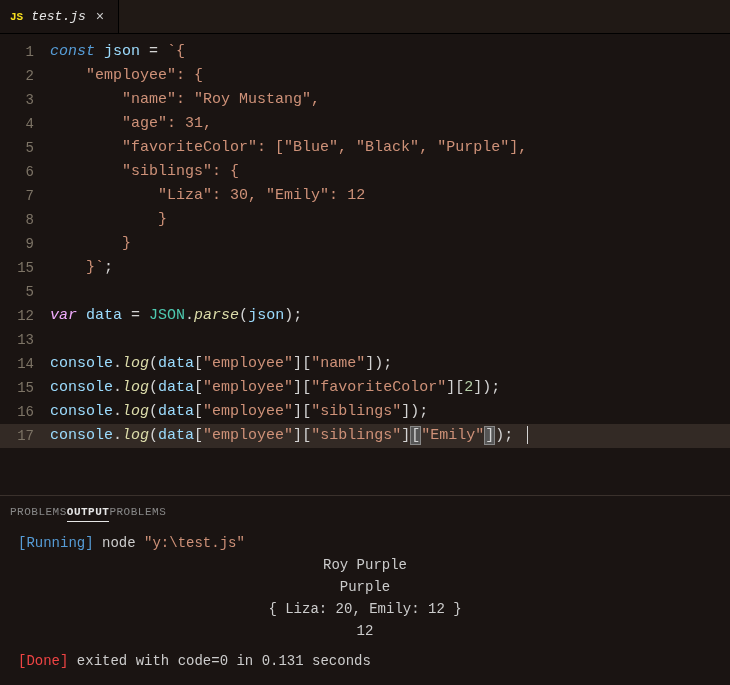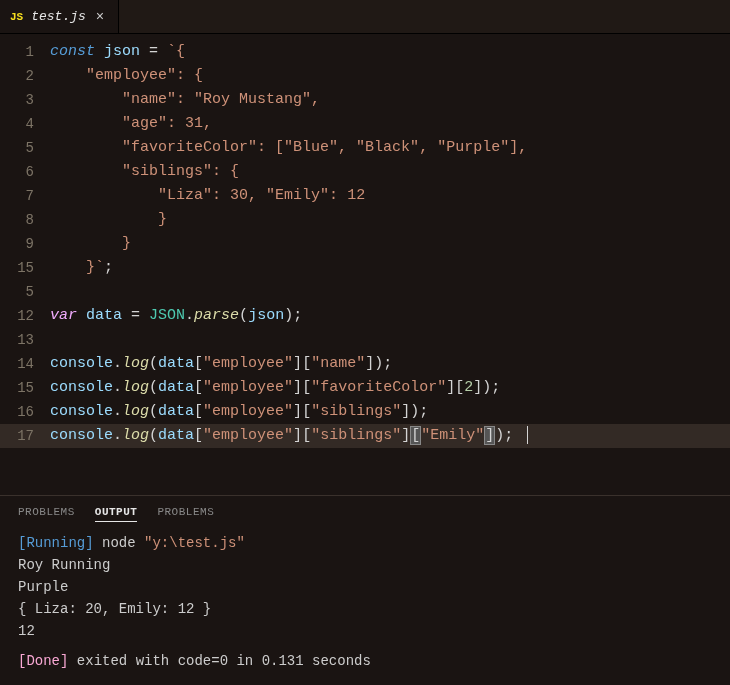--- a/index.html
+++ b/index.html
@@ -92,34 +92,34 @@
   }
   
   .panel{
     height:190px;
     border-top:1px solid var(--border);
     background:var(--panel-bg);
     display:flex;flex-direction:column;
     font-size:14px;
   }
   .panel-tabs{
-    display:flex;gap:20px;
-    padding:10px 18px 6px 18px;
+    display:flex;
+    padding:10px 18px 6px 10px;
     font-size:11px;letter-spacing:0.5px;
   }
   .ptab{color:#888;cursor:pointer;}
   .ptab.active{color:#e6e6e6;border-bottom:1px solid #e6e6e6;padding-bottom:3px;font-weight:bold;}
   .panel-body{
     padding:4px 18px;flex:1;overflow:hidden;
     line-height:22px;font-size:14px;
   }
   .run-tag{color:#569cd6;}
-  .done-tag{color:#f9a8d4;}
+  .done-tag{color:#ef4444;}
   .out-str{color:var(--str);}
-  .out-text{color:#ccc;}
+  .out-text{color:#ccc;text-align:center;}
 </style>
 </head>
 <body>
 
 <div class="tabbar">
   <div class="tab">
     <span class="js-badge">JS</span>
     <span>test.js</span>
     <span class="close">×</span>
   </div>
@@ -146,20 +146,20 @@
 </div>
 
 <div class="panel">
   <div class="panel-tabs">
     <span class="ptab">PROBLEMS</span>
     <span class="ptab active">OUTPUT</span>
     <span class="ptab">PROBLEMS</span>
   </div>
   <div class="panel-body">
     <div><span class="run-tag">[Running]</span><span class="out-text"> node </span><span class="out-str">"y:\test.js"</span></div>
-    <div class="out-text">Roy Running</div>
+    <div class="out-text">Roy Purple</div>
     <div class="out-text">Purple</div>
     <div class="out-text">{ Liza: 20, Emily: 12 }</div>
     <div class="out-text">12</div>
     <div style="height:8px"></div>
     <div><span class="done-tag">[Done]</span><span class="out-text"> exited with code=0 in 0.131 seconds</span></div>
   </div>
 </div>
 
 </body></html>

